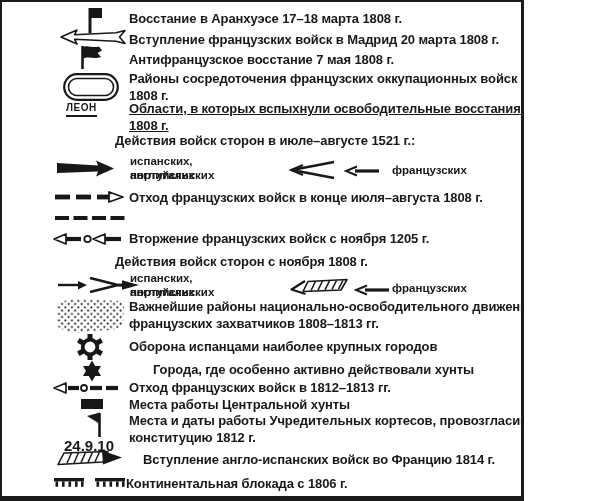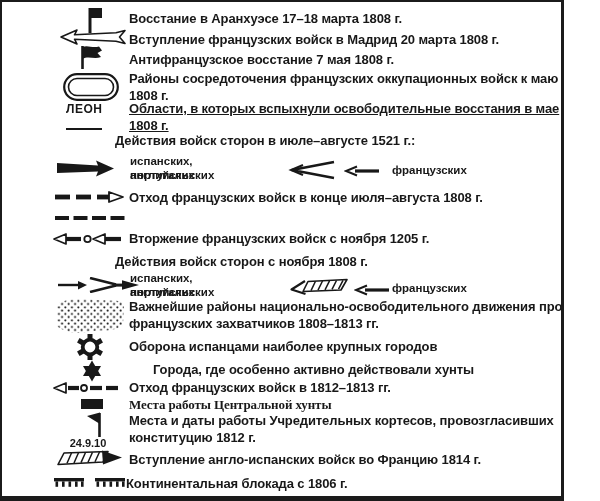--- a/index.html
+++ b/index.html
@@ -4,21 +4,21 @@
 <style>
   :root { --ink: #181818; --paper: #ffffff; }
   * { margin: 0; padding: 0; box-sizing: border-box; }
   body {
     background: var(--paper);
     font-family: "Liberation Sans", sans-serif;
     color: var(--ink);
   }
   .frame {
     position: relative;
-    width: 564px;
+    width: 524px;
     height: 501px;
     background: var(--paper);
     border: 2px solid #1b1b1b;
     border-right-width: 3px;
     border-bottom-width: 5px;
     overflow: hidden;
   }
   .row-text {
     position: absolute;
     left: 127px;
@@ -37,33 +37,33 @@
     letter-spacing: -0.1px;
   }
   .side-label {
     position: absolute;
     font-size: 11.5px;
     line-height: 14px;
     font-weight: 700;
   }
   .date-label {
     position: absolute;
-    font-size: 11px;
+    font-size: 15px;
     font-weight: 700;
     width: 52px;
-    text-align: center;
+    text-align: right;
   }
   .sym { position: absolute; }
   .region-sample {
     position: absolute;
-    font-size: 12px;
+    font-size: 10px;
     font-weight: 700;
     letter-spacing: 0.5px;
     border-bottom: 2.5px solid var(--ink);
-    padding-bottom: 12px;
+    padding-bottom: 2px;
   }
   .black-rect { width: 22px; height: 10px; background: var(--ink); }
   svg { display: block; }
   svg .ink { fill: var(--ink); }
   svg .stroke { stroke: var(--ink); }
 </style>
 </head>
 <body>
 
 <div class="frame">
@@ -225,39 +225,39 @@
       <polygon points="1,6 13,1 13,11" fill="#ffffff" class="stroke" stroke-width="1.7" stroke-linejoin="round"></polygon>
       <rect class="ink" x="15" y="3.9" width="11" height="4.2"></rect>
       <circle cx="31" cy="6" r="3" fill="#ffffff" class="stroke" stroke-width="1.8"></circle>
       <rect class="ink" x="37" y="3.9" width="12" height="4.2"></rect>
       <rect class="ink" x="53" y="3.9" width="12" height="4.2"></rect>
     </svg>
   </div>
   <div class="row-text" style="top:378px;">Отход французских войск в 1812–1813 гг.</div>
 
   <div class="sym black-rect" style="left:79px; top:397px;"></div>
-  <div class="row-text" style="top:395px;font-family:Liberation Serif, serif;">Места работы Центральной хунты</div>
+  <div class="row-text" style="top:395px;">Места работы Центральной хунты</div>
 
   <div class="sym" style="left:84px; top:409px;">
     <svg width="18" height="28" viewBox="0 0 18 28">
       <path class="stroke" d="M13.5 2 V26" stroke-width="2.6" fill="none"></path>
       <polygon class="ink" points="14,1.5 1,5 14,13"></polygon>
     </svg>
   </div>
   <div class="date-label" style="left:60px; top:435px;">24.9.10</div>
   <div class="row-text" style="top:411px;">Места и даты работы Учредительных кортесов, провозгласивших конституцию 1812 г.</div>
 
   <div class="sym" style="left:54px; top:446px;">
     <svg width="68" height="20" viewBox="0 0 68 20">
       <polygon points="2,16.5 8,5 52,3.5 47,14" fill="none" class="stroke" stroke-width="1.6" stroke-linejoin="round"></polygon>
       <path d="M11 15.3 L15.5 5 M18 15 L22.5 4.8 M25 14.6 L29.5 4.5 M32 14.2 L36.5 4.2 M39 13.8 L43.5 4" class="stroke" stroke-width="1.5"></path>
       <polygon class="ink" points="46,2.5 66,9.5 47,16.5"></polygon>
     </svg>
   </div>
-  <div class="row-text" style="top:450px;">Вступление англо-испанских войск во Францию 1814 г.</div>
+  <div class="row-text" style="top:450px;margin-left:14px;">Вступление англо-испанских войск во Францию 1814 г.</div>
 
   <div class="sym" style="left:52px; top:475px;">
     <svg width="72" height="12" viewBox="0 0 72 12">
       <g class="ink">
         <rect x="0" y="1" width="30" height="3.4"></rect>
         <rect x="1.5" y="4.4" width="2.6" height="5.4"></rect>
         <rect x="8" y="4.4" width="2.6" height="5.4"></rect>
         <rect x="14.5" y="4.4" width="2.6" height="5.4"></rect>
         <rect x="21" y="4.4" width="2.6" height="5.4"></rect>
         <rect x="27" y="4.4" width="2.6" height="5.4"></rect>

